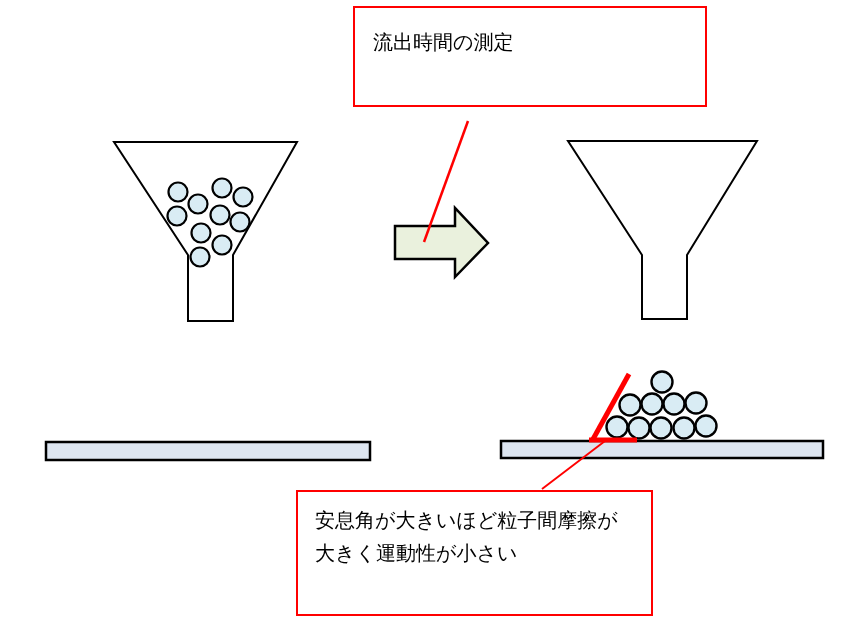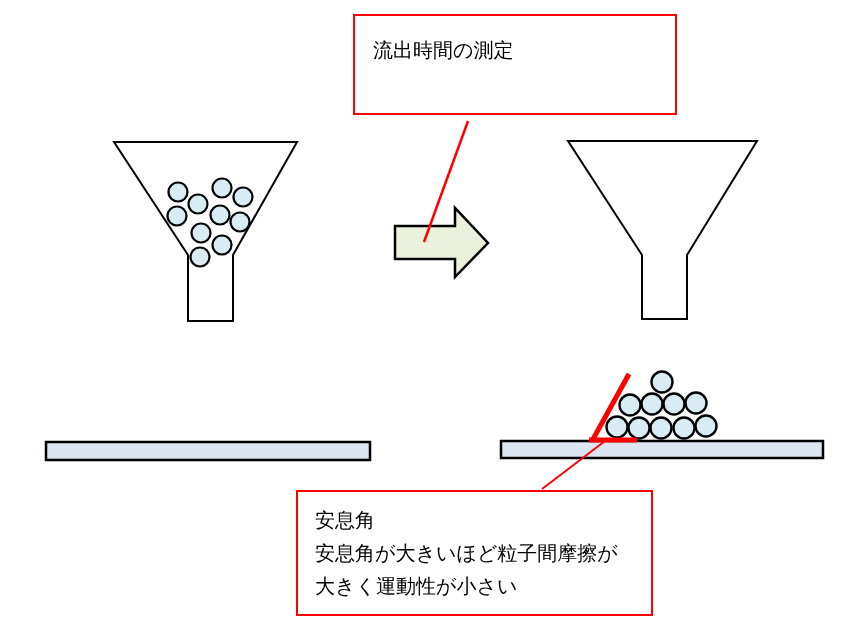--- a/index.html
+++ b/index.html
@@ -19,22 +19,22 @@
   .callout {
     position: absolute;
     border: 2px solid #ff0000;
     background: #ffffff;
     color: #000000;
     font-size: 20px;
     box-sizing: border-box;
   }
   .callout .line { white-space: nowrap; }
   .callout-top {
-    left: 353px; top: 14px;
-    width: 324px; height: 101px;
+    left: 353px; top: 6px;
+    width: 354px; height: 101px;
     padding: 18px 0 0 18px;
     line-height: 33px;
   }
   .callout-bottom {
     left: 296px; top: 490px;
     width: 357px; height: 126px;
     padding: 12px 0 0 17px;
     line-height: 33px;
   }
 </style>
@@ -73,18 +73,17 @@
       <line x1="605" y1="441" x2="542" y2="489" stroke="#ff0000" stroke-width="2"></line>
       <line x1="629" y1="374" x2="592" y2="441" stroke="#ff0000" stroke-width="5"></line>
       <line x1="589" y1="440" x2="637" y2="440" stroke="#ff0000" stroke-width="5"></line>
     </svg>
 
   <div class="callout callout-top">
     <div class="line">流出時間の測定</div>
   </div>
 
   <div class="callout callout-bottom">
-    <div class="line">安息角</div>
     <div class="line">安息角が大きいほど粒子間摩擦が</div>
     <div class="line">大きく運動性が小さい</div>
   </div>
 
 </div>
 
 </body></html>

